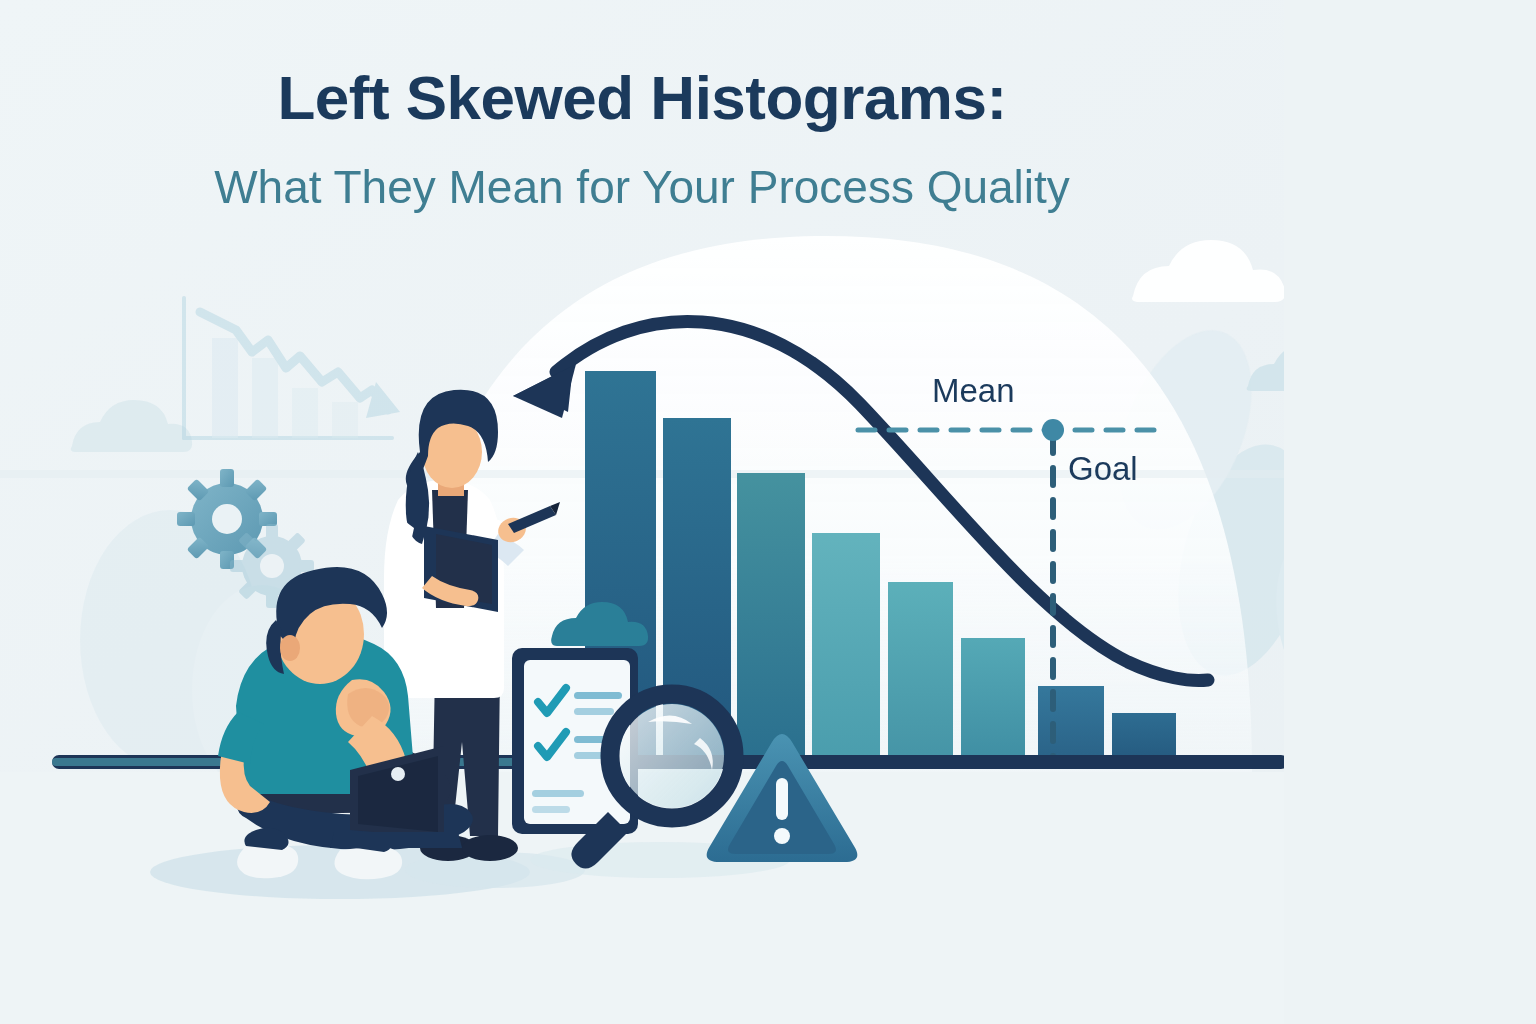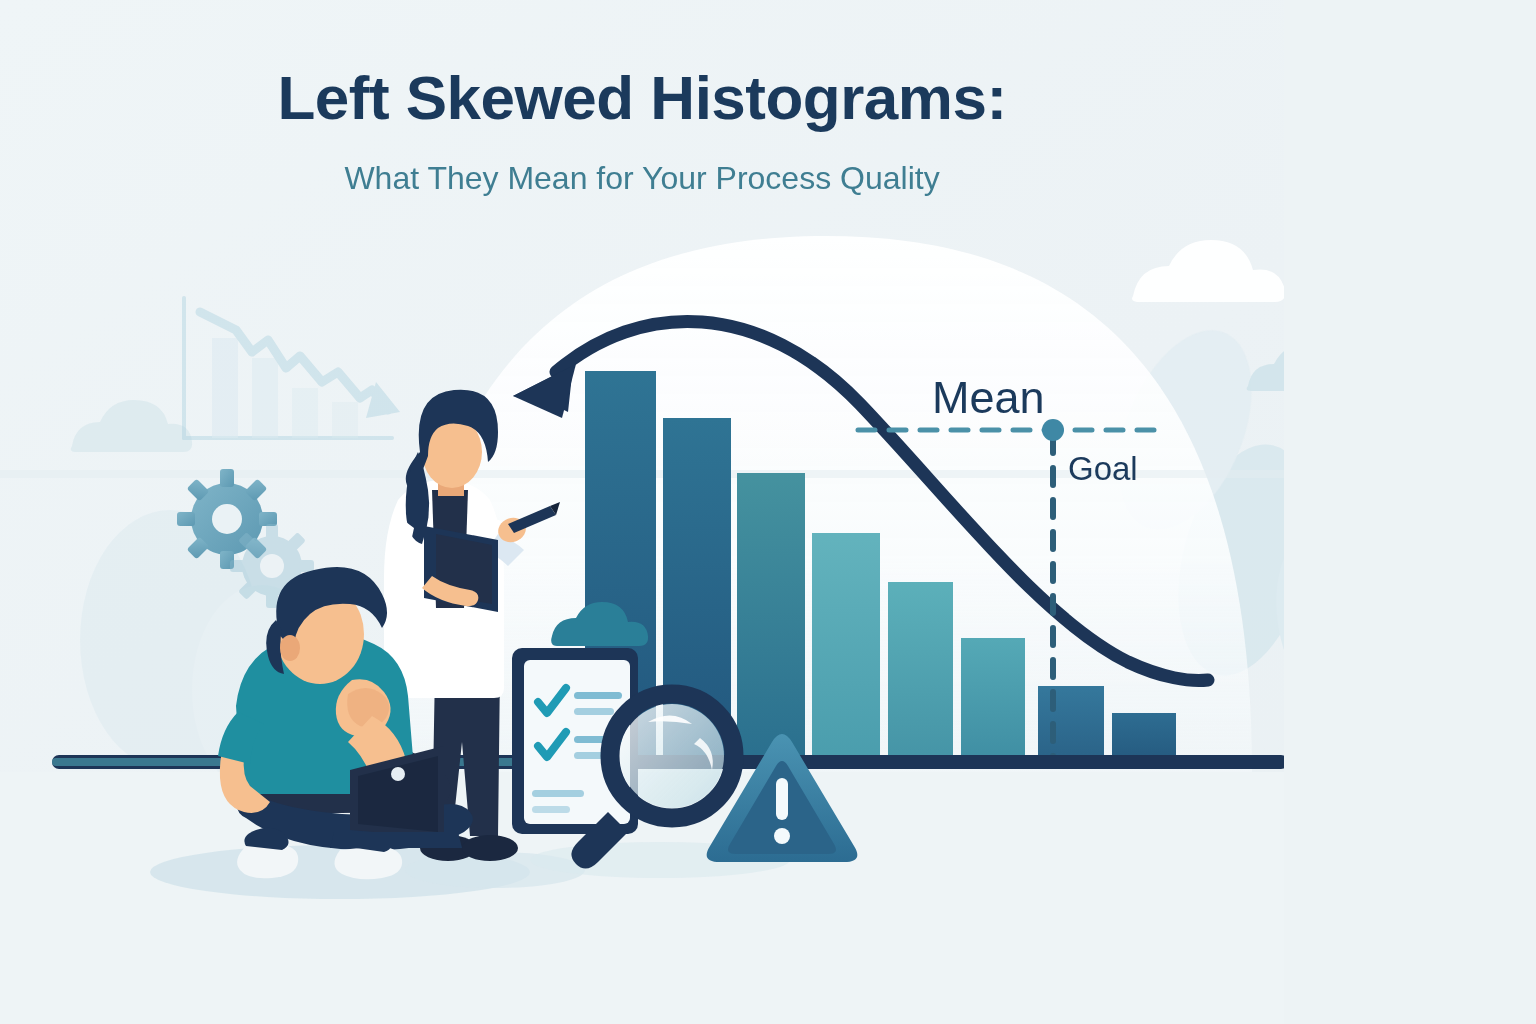--- a/index.html
+++ b/index.html
@@ -23,32 +23,32 @@
     font-family: "Liberation Sans", sans-serif;
     font-size: 62px;
     font-weight: 700;
     letter-spacing: -0.5px;
     color: #1b3a5c;
     white-space: nowrap;
   }
   #subtitle {
     top: 160px;
     font-family: "Liberation Sans", sans-serif;
-    font-size: 32px;
+    font-size: 46px;
     font-weight: 400;
     color: #3f7e92;
     white-space: nowrap;
   }
   .lbl {
     position: absolute;
     font-family: "Liberation Sans", sans-serif;
     color: #1b3a5c;
     white-space: nowrap;
   }
-  #mean-label { left: 932px; top: 372px; font-size: 45px; }
+  #mean-label { left: 932px; top: 372px; font-size: 33px; }
   #goal-label { left: 1068px; top: 450px; font-size: 33px; text-align: center; }
 </style>
 </head>
 <body>
 
 <div id="stage">
 
   <svg id="artboard" viewBox="0 0 1536 1024" width="1536" height="1024" xmlns="http://www.w3.org/2000/svg">
     <defs>
       <linearGradient id="bgGrad" x1="0" y1="0" x2="1" y2="1">

